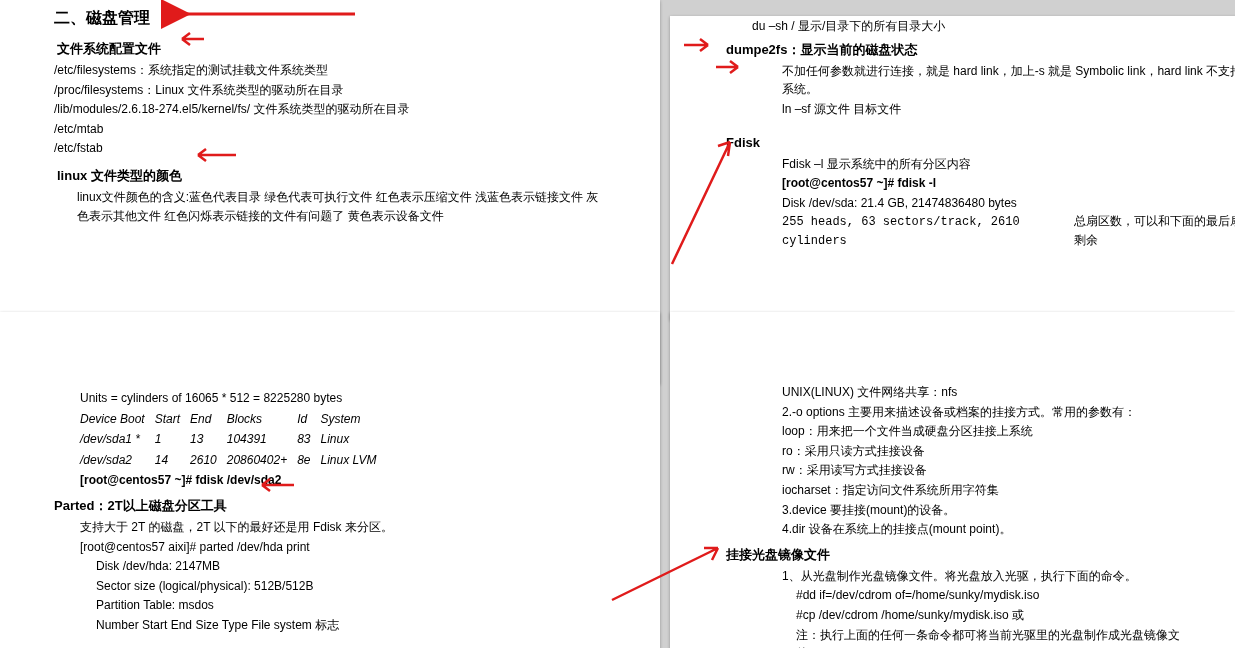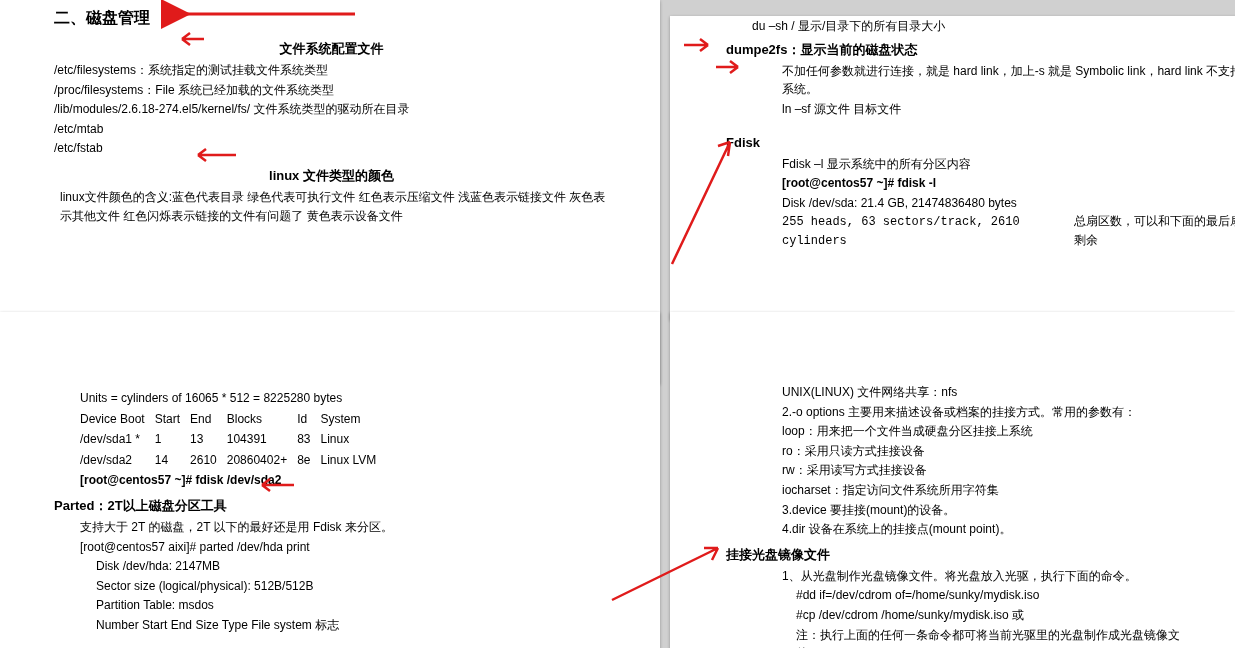--- a/index.html
+++ b/index.html
@@ -5,46 +5,46 @@
   html,body{margin:0;padding:0;background:#d0d0d0;font-family:"Microsoft YaHei",Arial,sans-serif;font-size:12px;color:#000;}
   .viewport{width:1235px;height:648px;background:#d0d0d0;position:relative;overflow:hidden;}
   .page{position:absolute;background:#fff;box-shadow:0 1px 3px rgba(0,0,0,.3);}
   .p-tl{left:0;top:0;width:660px;height:384px;padding-top:0;}
   .p-tr{left:670px;top:16px;width:673px;height:304px;}
   .p-bl{left:0;top:312px;width:660px;height:336px;padding-top:70px;}
   .p-br{left:670px;top:312px;width:565px;height:336px;padding-top:70px;}
   .content{padding:6px 54px 0 54px;line-height:1.55;}
   .p-tr .content,.p-br .content{padding:0 20px 0 56px;}
   h2.sec{font-size:16px;font-weight:bold;margin:0 0 6px 0;}
-  h3.sub{font-size:13px;font-weight:bold;margin:8px 0 2px 3px;text-align:center;}
+  h3.sub{font-size:13px;font-weight:bold;margin:8px 0 2px 3px;}
   h3.sub-tight{font-size:13px;font-weight:bold;margin:4px 0 2px 0;}
   .para{margin:1px 0;font-size:12px;}
-  .ind1{margin-left:6px;}
+  .ind1{margin-left:23px;}
   .ind2{margin-left:26px;}
   .ind3{margin-left:42px;}
   .ind4{margin-left:56px;}
   .ind5{margin-left:70px;}
   .bold{font-weight:bold;}
   .arrow{position:absolute;pointer-events:none;}
   .arrow svg{overflow:visible;}
   table.prt{border-collapse:collapse;font-size:12px;margin-left:26px;}
-  table.prt td{padding:1px 10px 1px 0;white-space:nowrap;}
+  table.prt td{padding:1px 10px 1px 0;white-space:nowrap;font-style:italic;}
   .row{display:flex;font-family:Liberation Mono, monospace;}
 </style>
 </head>
 <body>
 
 <div class="viewport">
 
   <div class="page p-tl">
     <div class="content">
       <h2 class="sec">二、磁盘管理</h2>
       <h3 class="sub">文件系统配置文件</h3>
       <div class="para">/etc/filesystems：系统指定的测试挂载文件系统类型</div>
-      <div class="para">/proc/filesystems：File 系统已经加载的文件系统类型</div>
+      <div class="para">/proc/filesystems：Linux 文件系统类型的驱动所在目录</div>
       <div class="para">/lib/modules/2.6.18-274.el5/kernel/fs/    文件系统类型的驱动所在目录</div>
       <div class="para">/etc/mtab</div>
       <div class="para">/etc/fstab</div>
       <h3 class="sub">linux 文件类型的颜色</h3>
       <div class="para ind1">linux文件颜色的含义:蓝色代表目录 绿色代表可执行文件 红色表示压缩文件 浅蓝色表示链接文件 灰色表示其他文件 红色闪烁表示链接的文件有问题了 黄色表示设备文件</div>
     </div>
 
     <div class="arrow" style="left:175px;top:4px;">
       <svg width="190" height="20">
           <defs>

